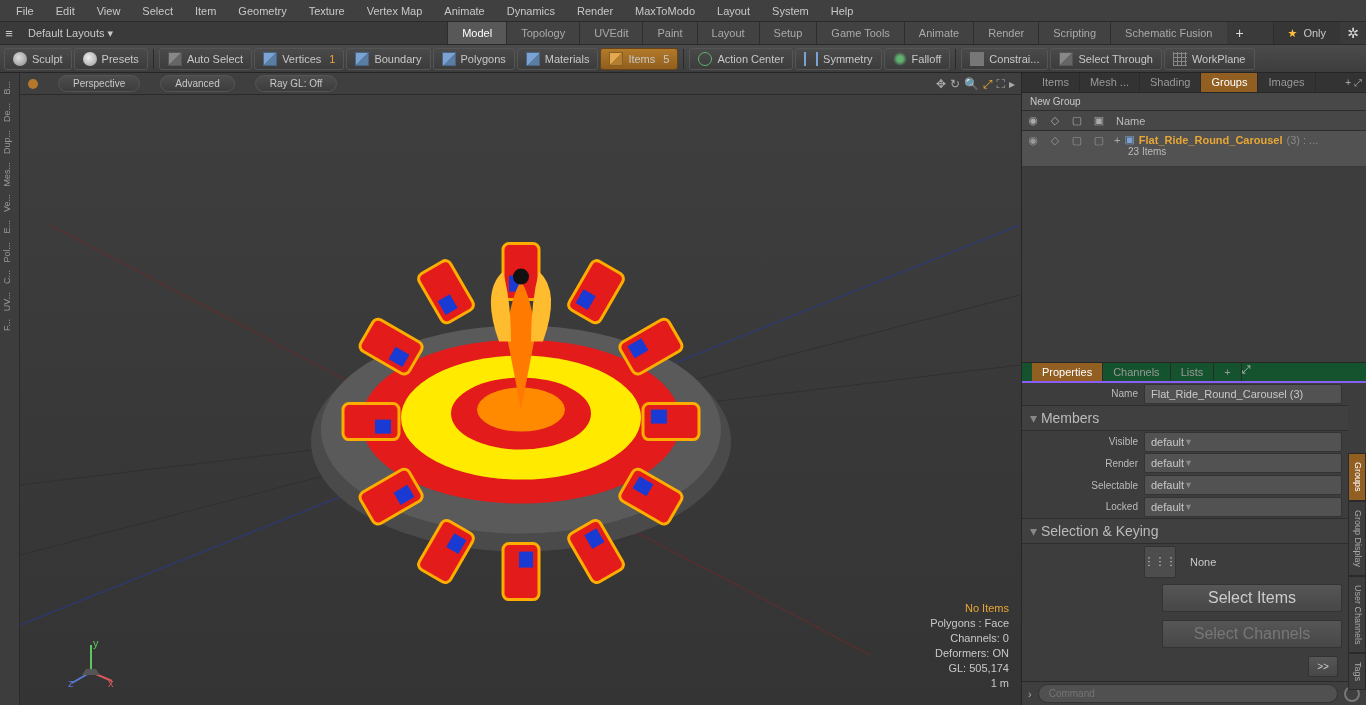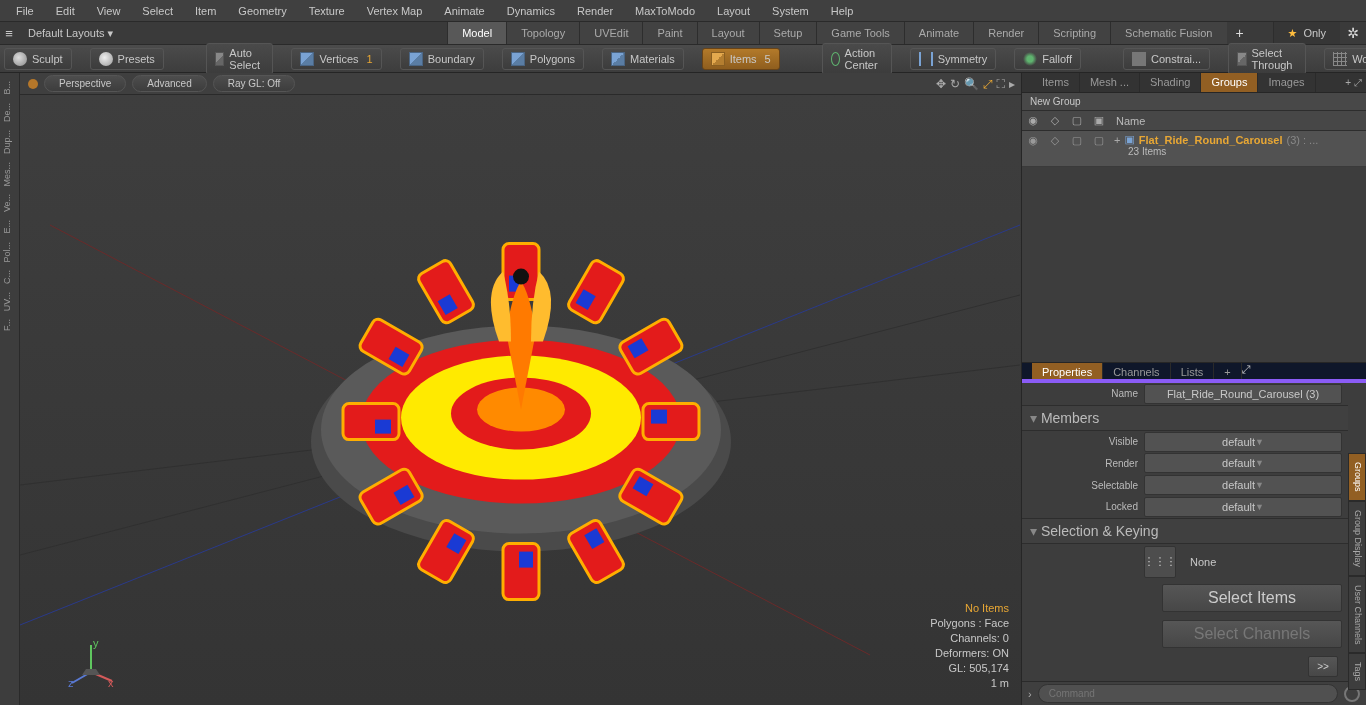--- a/index.html
+++ b/index.html
@@ -7,33 +7,33 @@
 .menubar{height:22px;background:#404040;display:flex;align-items:center;padding:0 6px;gap:2px;border-bottom:1px solid #2a2a2a}
 .menubar span{padding:3px 10px;cursor:pointer}
 .layoutbar{height:23px;background:#3a3a3a;display:flex;align-items:center;border-bottom:1px solid #2a2a2a}
 .layoutbar .gear{width:18px;text-align:center;font-size:13px;cursor:pointer}
 .layoutbar .def{padding:2px 10px;cursor:pointer}
 .tabstrip{margin-left:auto;display:flex;height:100%;align-items:stretch}
 .tab{padding:4px 14px;background:#424242;border-left:1px solid #2d2d2d;display:flex;align-items:center;cursor:pointer;color:#aaa}
 .tab.active{background:#585858;color:#fff}
 .tab.only{background:#363636;margin-left:20px}
 .addtab{width:26px;display:flex;align-items:center;justify-content:center;font-size:14px;cursor:pointer;color:#ddd}
-.toolbar{height:28px;background:linear-gradient(#4b4b4b,#3d3d3d);display:flex;align-items:center;padding:0 4px;gap:18px;border-bottom:1px solid #252525}
+.toolbar{height:28px;background:linear-gradient(#4b4b4b,#3d3d3d);display:flex;align-items:center;padding:0 4px;gap:2px;border-bottom:1px solid #252525}
 .tbtn{display:flex;align-items:center;gap:5px;padding:3px 8px;border:1px solid #555;border-radius:3px;background:linear-gradient(#4a4a4a,#3c3c3c);cursor:pointer;color:#bbb}
 .tbtn.active{background:linear-gradient(#b37a2a,#8f5e1e);color:#fff;border-color:#6a4417}
 .tbtn .ico{width:14px;height:14px;display:inline-block}
 .cube{width:14px;height:14px;background:linear-gradient(135deg,#7aa3d4 0 50%,#5a7da4 50% 100%);border:1px solid #4a6584}
 .cube.or{background:linear-gradient(135deg,#e4a94e 0 50%,#b47e30 50% 100%);border-color:#8a5e20}
 .cube.gr{background:linear-gradient(135deg,#888 0 50%,#666 50% 100%);border-color:#555}
 .tsep{width:1px;height:20px;background:#2a2a2a;margin:0 3px}
 .main{position:absolute;top:73px;left:0;right:0;bottom:0;display:flex}
 .leftbar{width:20px;background:#3d3d3d;border-right:1px solid #2a2a2a;display:flex;flex-direction:column;padding-top:4px}
 .leftbar span{writing-mode:vertical-rl;text-orientation:mixed;font-size:9px;padding:4px 2px;cursor:pointer;color:#999;transform:rotate(180deg)}
 .vpcol{flex:1;display:flex;flex-direction:column;min-width:0}
-.vphead{height:22px;background:#3f3f3f;display:flex;align-items:center;gap:6px;padding:0 6px;border-bottom:1px solid #2a2a2a}
+.vphead{height:22px;background:#3f3f3f;display:flex;align-items:center;gap:20px;padding:0 6px;border-bottom:1px solid #2a2a2a}
 .pill{padding:2px 14px;background:linear-gradient(#4d4d4d,#3d3d3d);border:1px solid #555;border-radius:9px;cursor:pointer;font-size:10px}
 .vphead .dot{width:10px;height:10px;border-radius:50%;background:#b5772a;margin-left:2px;cursor:pointer}
 .vtools{margin-left:auto;display:flex;gap:4px;align-items:center}
 .vtools span{cursor:pointer;font-size:12px;color:#aaa}
 .vtools .ylw{color:#e8a734}
 .viewport{flex:1;background:linear-gradient(#3e3e3e,#343434);position:relative;overflow:hidden}
 .vpstatus{position:absolute;right:12px;bottom:14px;text-align:right;color:#b8b8b8;line-height:15px}
 .vpstatus .ni{color:#e8a734}
 .axisg{position:absolute;left:46px;bottom:18px;width:50px;height:50px}
 .statusbar{height:22px;background:#3f3f3f;border-top:1px solid #2a2a2a;display:flex;align-items:center;padding:0 12px;color:#bbb}
@@ -49,27 +49,27 @@
 .grphdr{display:flex;align-items:center;height:20px;background:#474747;border-bottom:1px solid #2d2d2d}
 .grphdr .c{width:22px;text-align:center;font-size:11px;color:#aaa;cursor:pointer}
 .grphdr .nm{padding-left:6px;color:#bbb}
 .grprow{display:flex;align-items:flex-start;height:36px;background:#525252;border-bottom:1px solid #3a3a3a}
 .grprow .c{width:22px;text-align:center;color:#999;font-size:11px;padding-top:3px;cursor:pointer}
 .grprow .body{flex:1;padding:2px 4px}
 .grprow .name{color:#e8a734;font-weight:bold}
 .grprow .gray{color:#888}
 .grprow .cnt{color:#bbb;font-size:10px;padding-left:14px}
 .panel.props{flex:1;overflow:auto}
-.ptabs{height:20px;display:flex;background:#0f172a;border-bottom:4px solid #8b5cf6}
+.ptabs{height:20px;display:flex;background:#14532d;border-bottom:2px solid #8b5cf6}
 .sidevtabs{position:absolute;right:0;top:380px;width:18px;display:flex;flex-direction:column}
 .sidevtabs span{writing-mode:vertical-rl;font-size:9px;padding:8px 2px;background:#3d3d3d;border:1px solid #2a2a2a;cursor:pointer;color:#aaa}
 .sidevtabs span.active{background:#925f23;color:#fff}
 .prow{display:flex;align-items:center;height:24px;padding:0 6px;gap:6px}
 .prow .lbl{width:110px;text-align:right;color:#bbb;font-size:10px}
-.prow .val{flex:1;background:#525252;border:1px solid #333;border-radius:2px;padding:3px 6px;color:#ddd;font-size:10px;display:flex;justify-content:center;align-items:center}
+.prow .val{flex:1;background:#525252;border:1px solid #333;border-radius:2px;padding:3px 6px;color:#ddd;font-size:10px;display:flex;justify-content:flex-start;align-items:center}
 .prow .val .dd{color:#888;font-size:9px}
 .section{padding:4px 8px;color:#bbb;font-size:14px;background:#404040;border-top:1px solid #2d2d2d;border-bottom:1px solid #2d2d2d}
 .section::before{content:"▾ ";color:#888}
 .btnrow{padding:4px 10px 4px 140px}
 .pbtn{background:linear-gradient(#565656,#474747);border:1px solid #333;border-radius:2px;padding:4px 0;text-align:center;cursor:pointer;color:#ccc;font-size:16px;width:180px}
 .pbtn.dis{color:#777}
 .pbtn.sm{width:30px;margin-left:auto;font-size:10px}
 .iconbox{width:32px;height:32px;background:#4d4d4d;border:1px solid #333;border-radius:2px;display:flex;align-items:center;justify-content:center;color:#ccc;margin-left:140px}
 .cmdbar{height:24px;background:#3f3f3f;border-top:1px solid #2a2a2a;display:flex;align-items:center;padding:0 6px;gap:6px}
 .cmdbar input{flex:1;background:#505050;border:1px solid #333;border-radius:10px;padding:3px 10px;color:#888;font-size:10px;outline:none}

